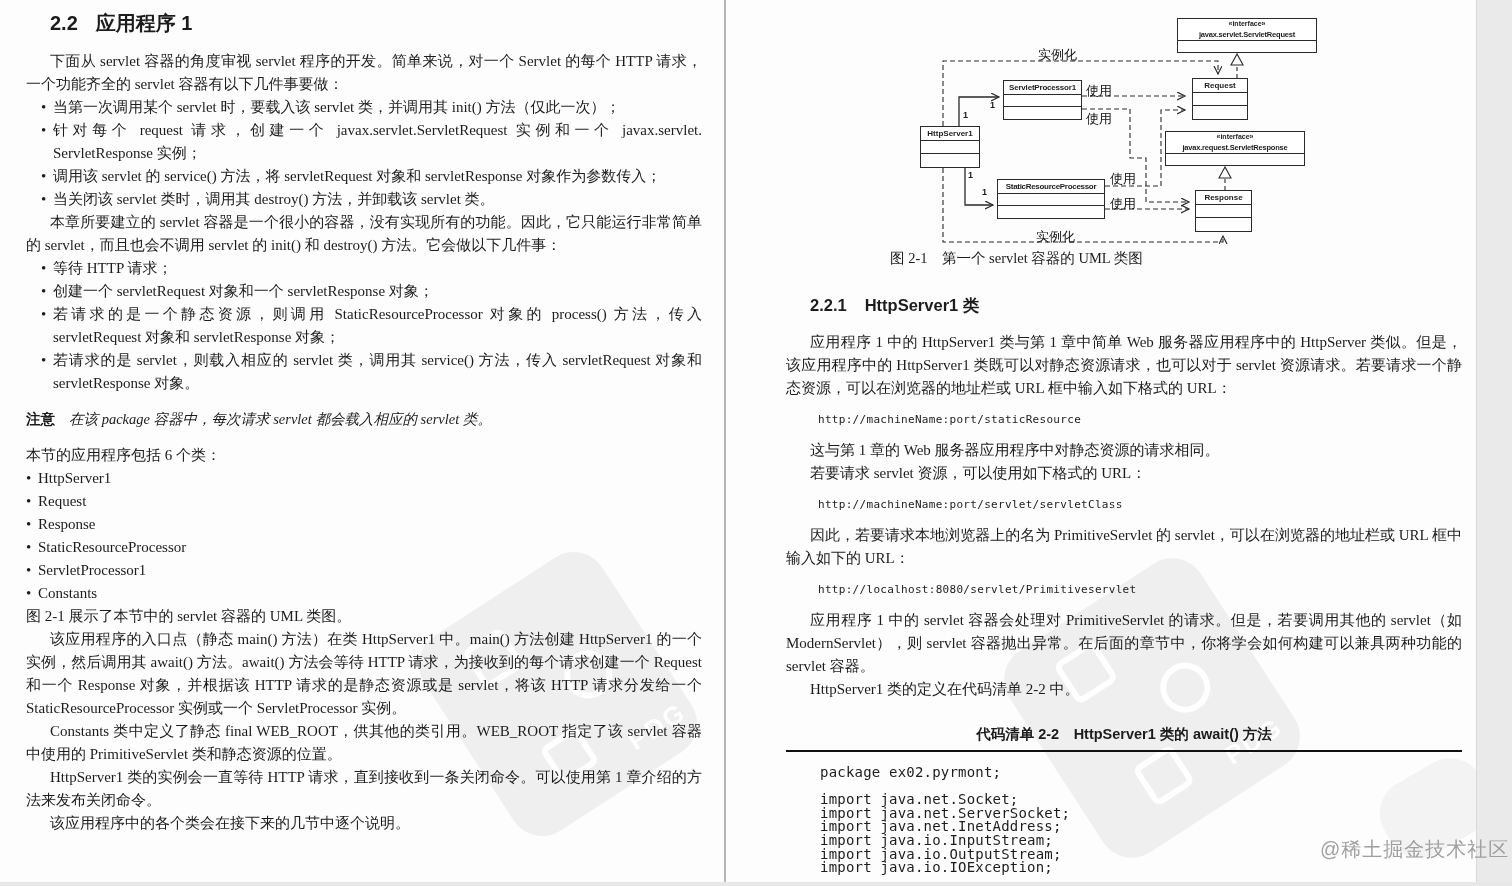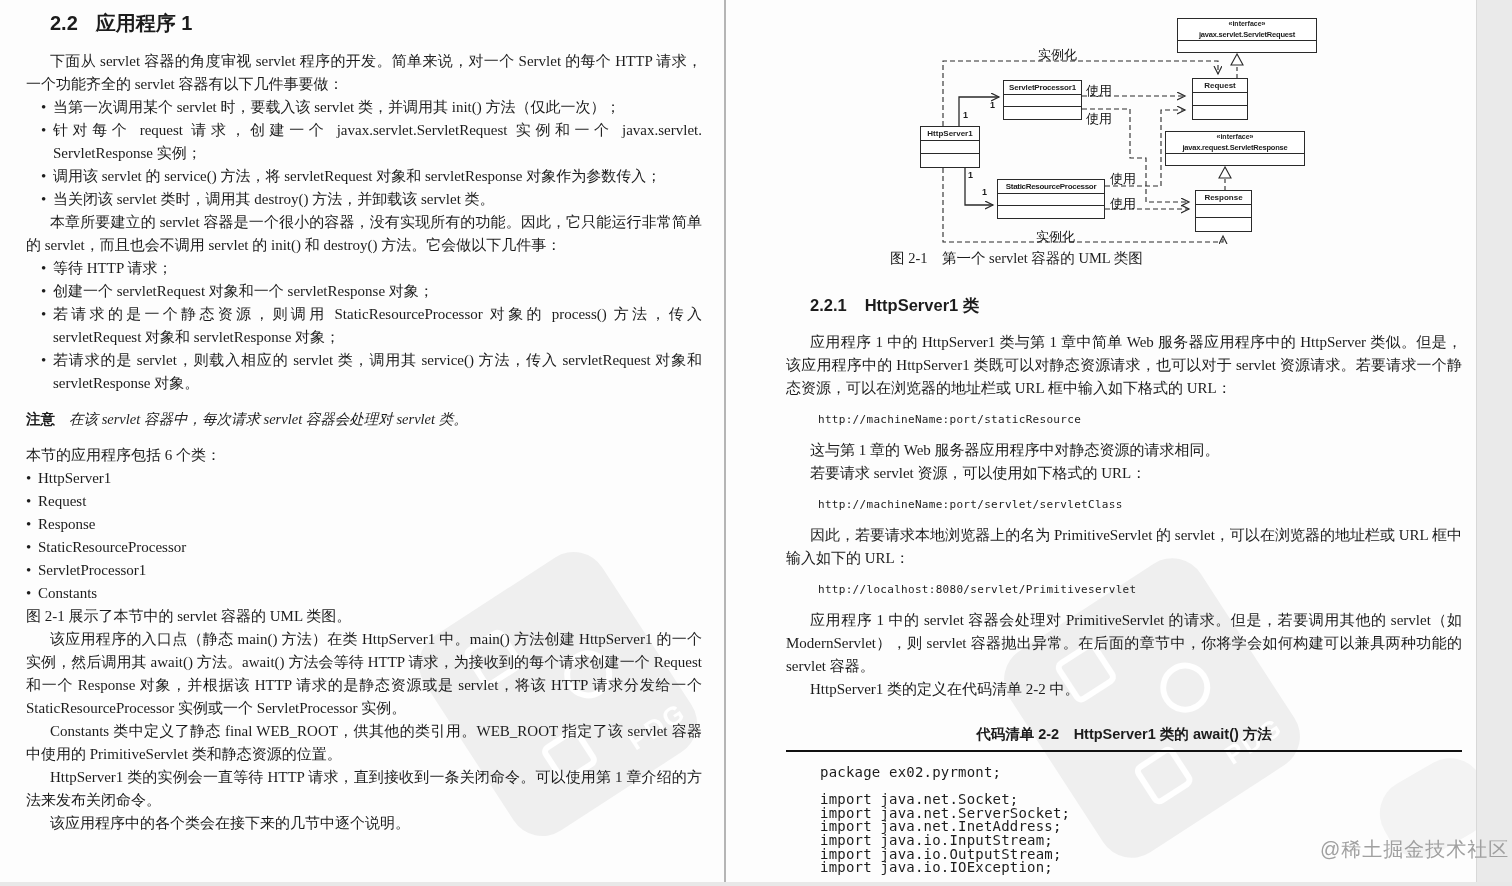--- a/index.html
+++ b/index.html
@@ -92,21 +92,21 @@
 
   <p class="body-text indent">本章所要建立的 servlet 容器是一个很小的容器，没有实现所有的功能。因此，它只能运行非常简单的 servlet，而且也会不调用 servlet 的 init() 和 destroy() 方法。它会做以下几件事：</p>
 
   <ul class="blist">
     <li>等待 HTTP 请求；</li>
     <li>创建一个 servletRequest 对象和一个 servletResponse 对象；</li>
     <li>若请求的是一个静态资源，则调用 StaticResourceProcessor 对象的 process() 方法，传入 servletRequest 对象和 servletResponse 对象；</li>
     <li>若请求的是 servlet，则载入相应的 servlet 类，调用其 service() 方法，传入 servletRequest 对象和 servletResponse 对象。</li>
   </ul>
 
-  <p class="note"><b>注意</b><span>在该 servlet 容器中，每次请求 servlet 容器会处理对 servlet 类。</span></p>
+  <p class="note"><b>注意</b><span>在该 package 容器中，每次请求 servlet 都会载入相应的 servlet 类。</span></p>
 
   <p class="body-text" style="margin-top:14px">本节的应用程序包括 6 个类：</p>
 
   <ul class="blist classlist">
     <li>HttpServer1</li>
     <li>Request</li>
     <li>Response</li>
     <li>StaticResourceProcessor</li>
     <li>ServletProcessor1</li>
     <li>Constants</li>

